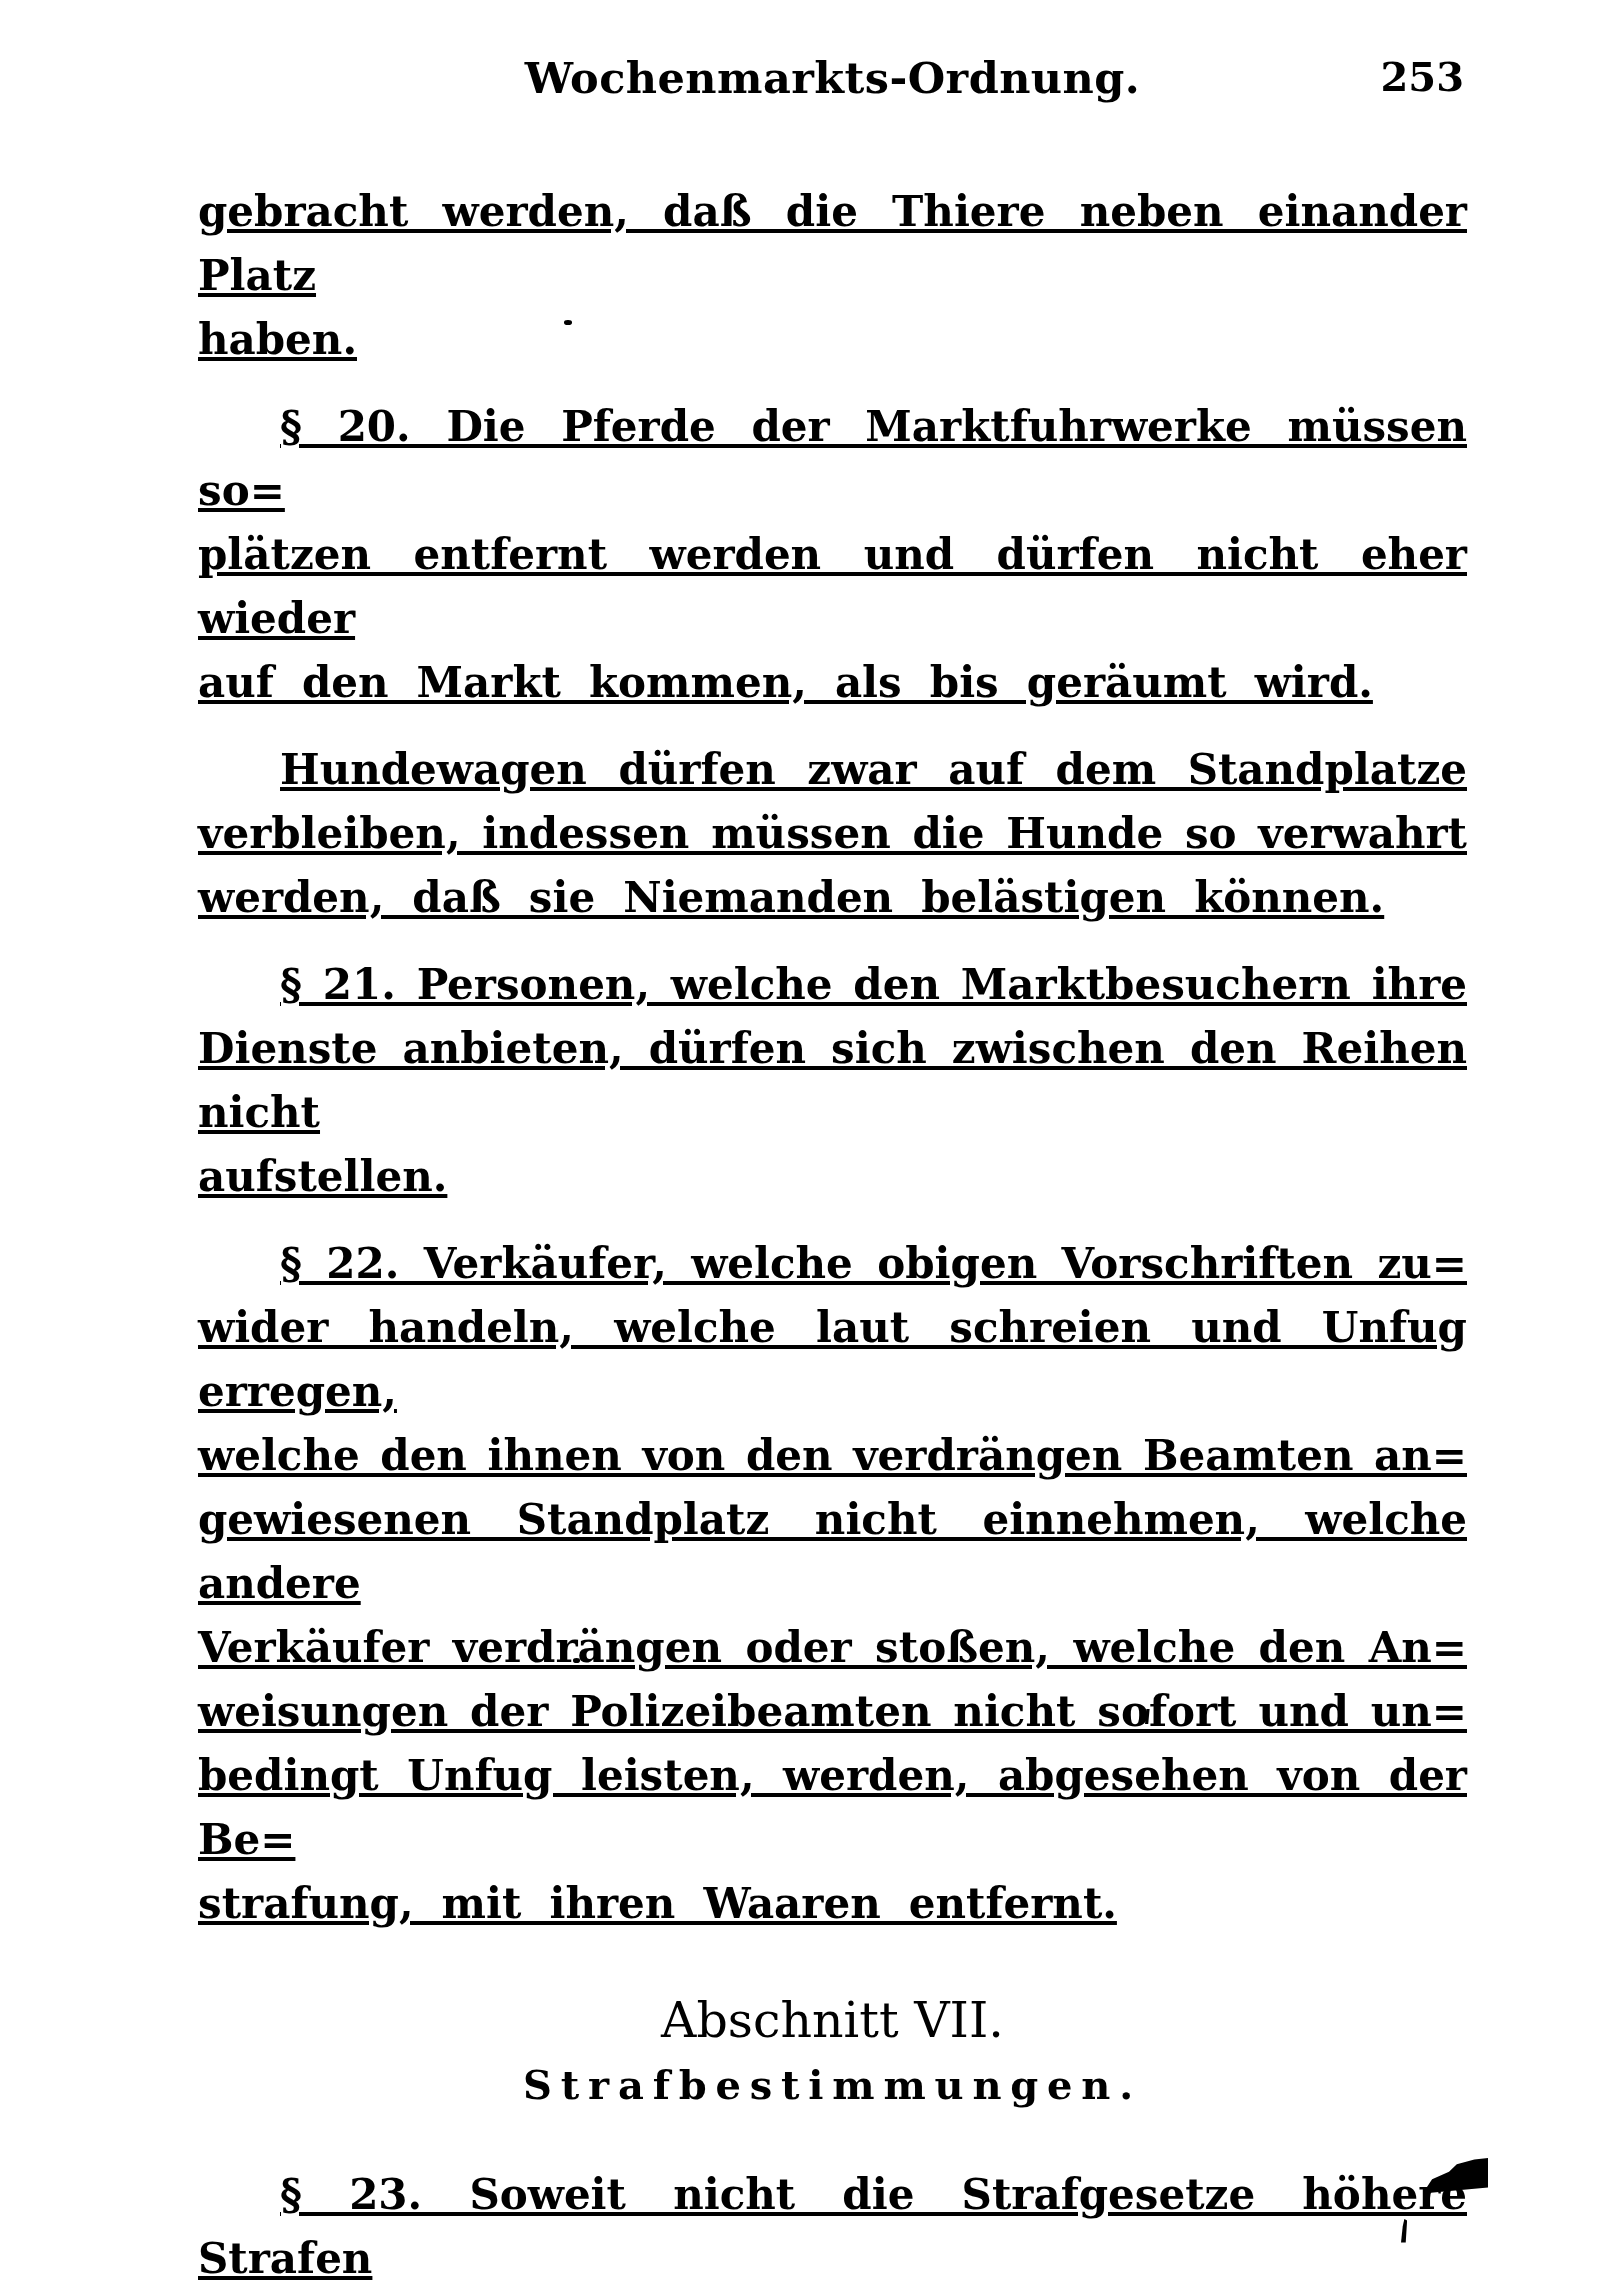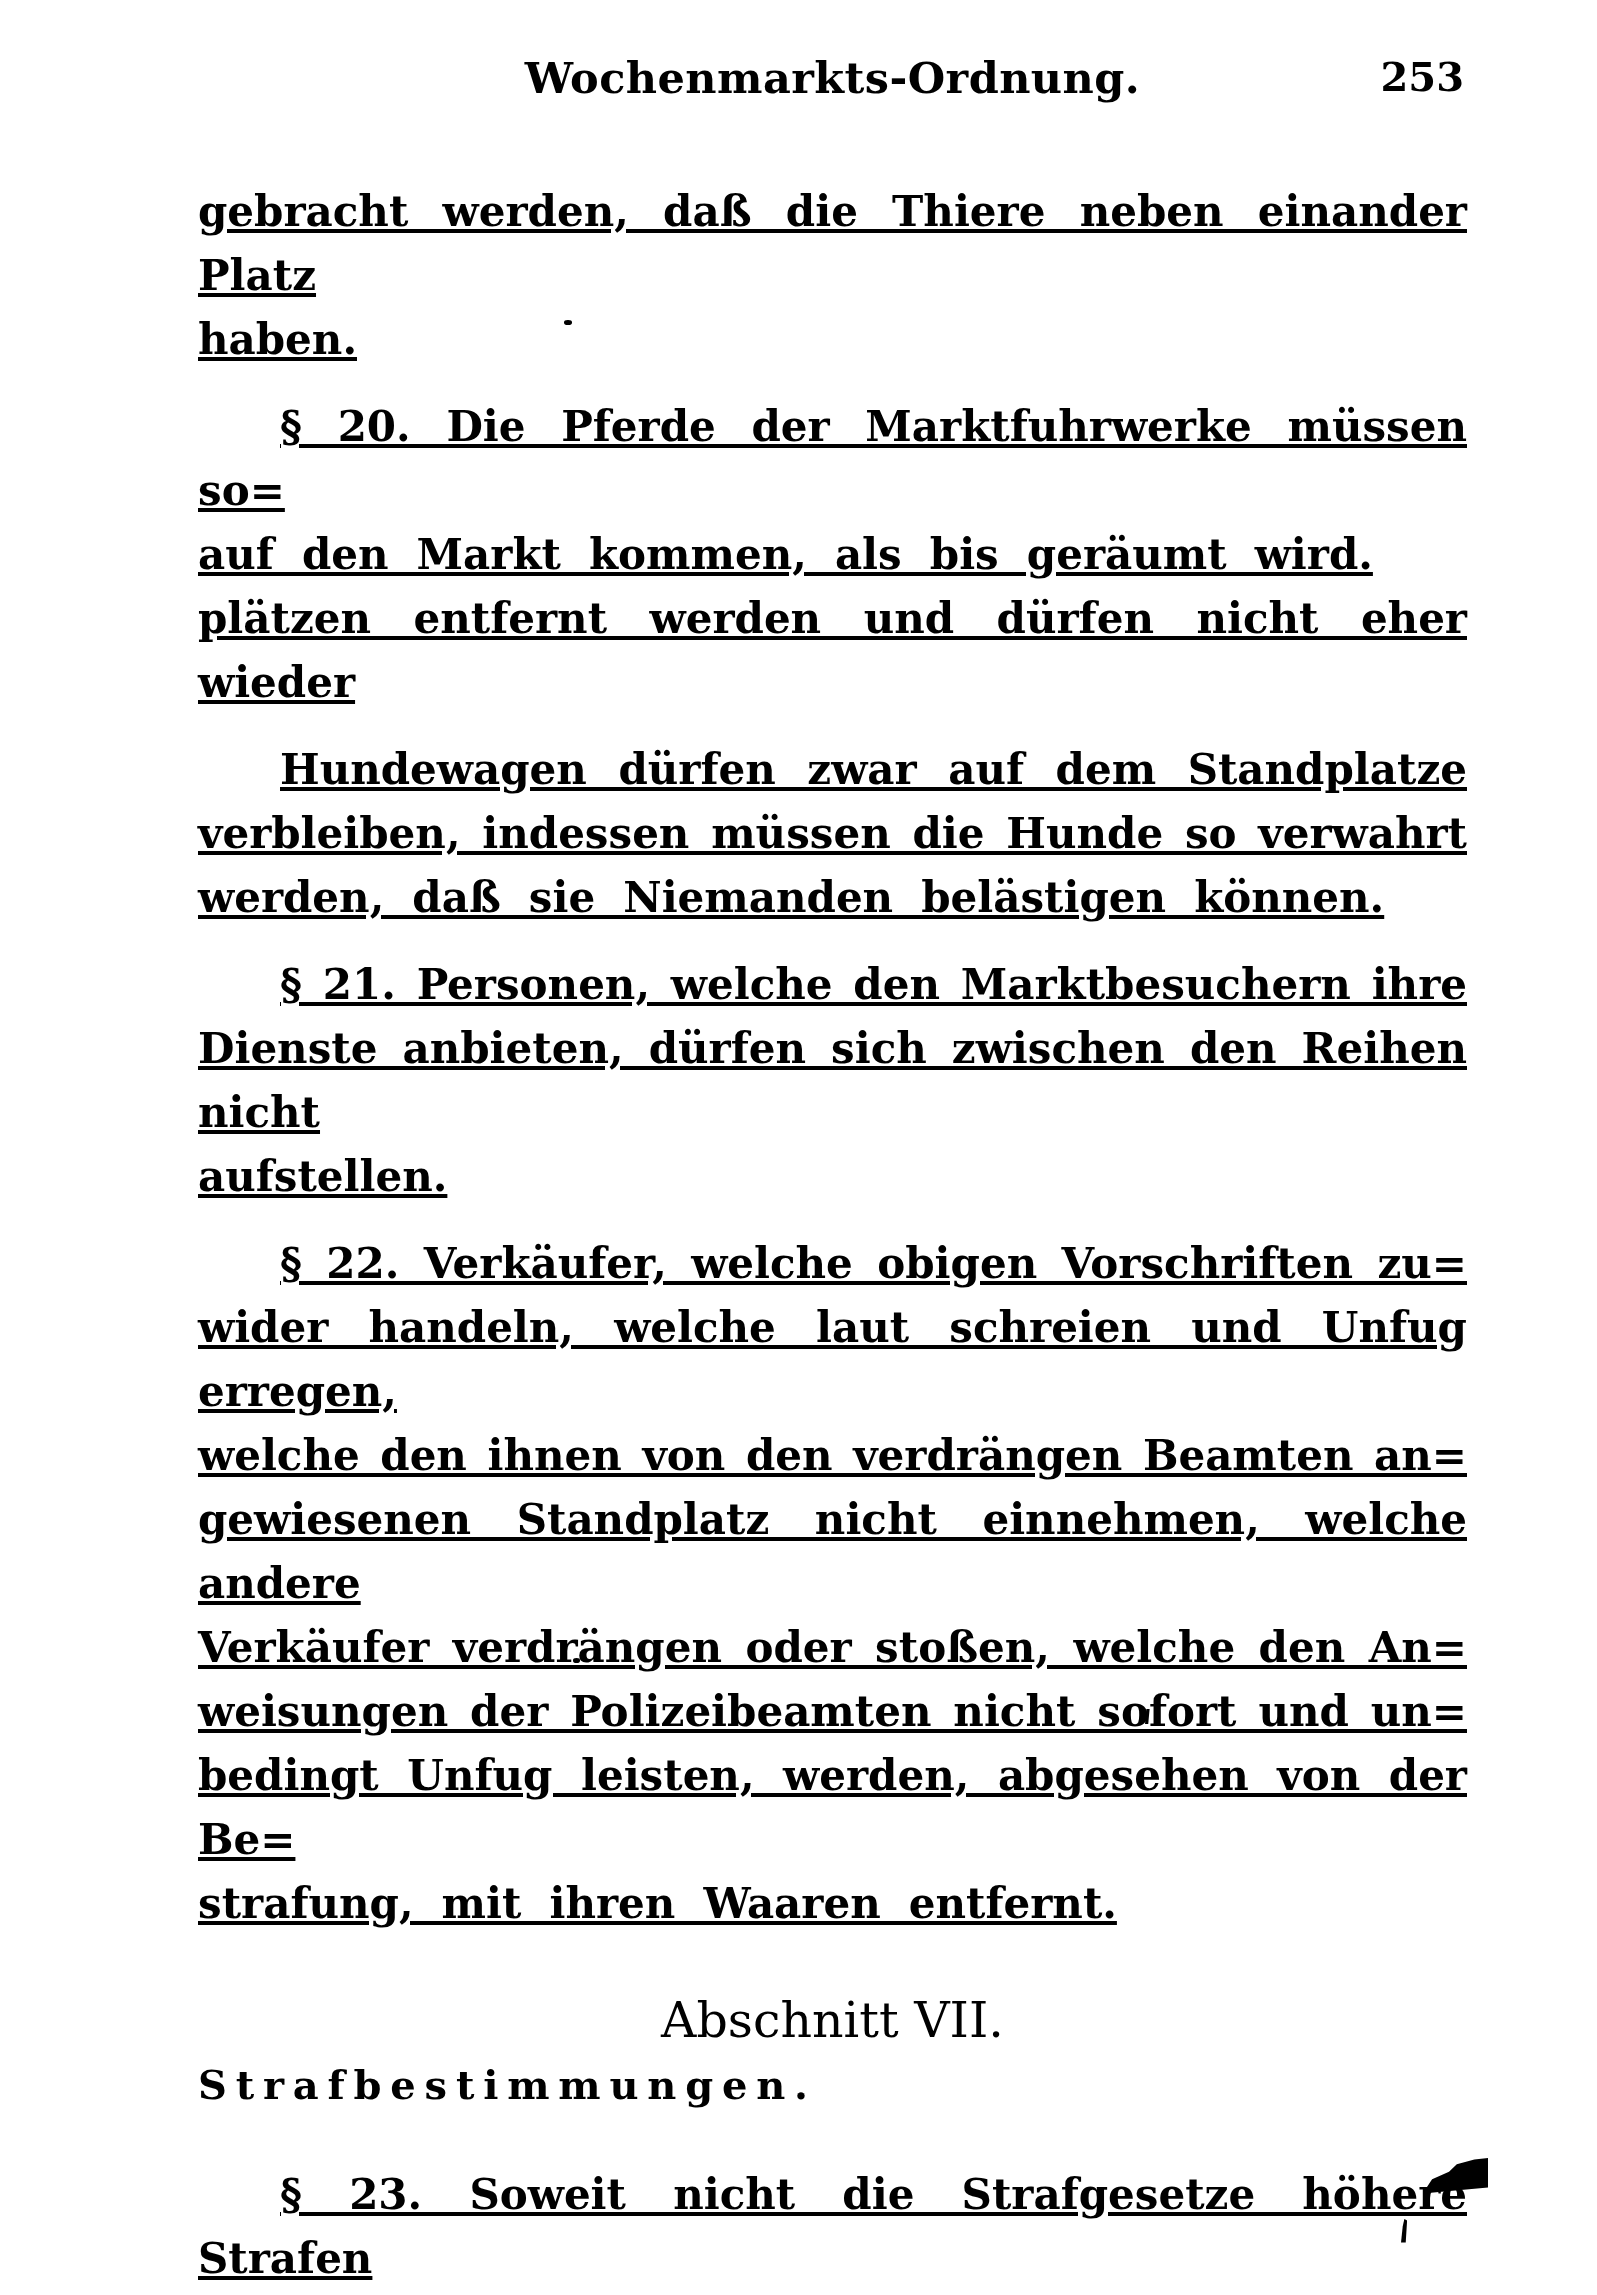--- a/index.html
+++ b/index.html
@@ -77,21 +77,21 @@
     margin: 53px 0 0 0;
     font-size: 49px;
     line-height: 64px;
     text-align: center;
     font-weight: 400;
   }
   .section-subheading {
     margin: 0 0 46px 0;
     font-size: 40px;
     line-height: 64px;
-    text-align: left;
+    text-align: center;
     letter-spacing: 0.22em;
     font-weight: 700;
   }
 
   
   .artifact {
     position: absolute;
     background: #000000;
   }
   .artifact.wedge {
@@ -142,22 +142,22 @@
 
   <div class="text-block">
 
     <p class="para">
       <span class="line">gebracht werden, daß die Thiere neben einander Platz</span>
       <span class="line last">haben.</span>
     </p>
 
     <p class="para">
       <span class="line indent">§ 20. Die Pferde der Marktfuhrwerke müssen so=</span>
+      <span class="line">plätzen entfernt werden und dürfen nicht eher wieder</span>
       <span class="line last">auf den Markt kommen, als bis geräumt wird.</span>
-      <span class="line">plätzen entfernt werden und dürfen nicht eher wieder</span>
     </p>
 
     <p class="para">
       <span class="line indent">Hundewagen dürfen zwar auf dem Standplatze</span>
       <span class="line">verbleiben, indessen müssen die Hunde so verwahrt</span>
       <span class="line last">werden, daß sie Niemanden belästigen können.</span>
     </p>
 
     <p class="para">
       <span class="line indent">§ 21. Personen, welche den Marktbesuchern ihre</span>

